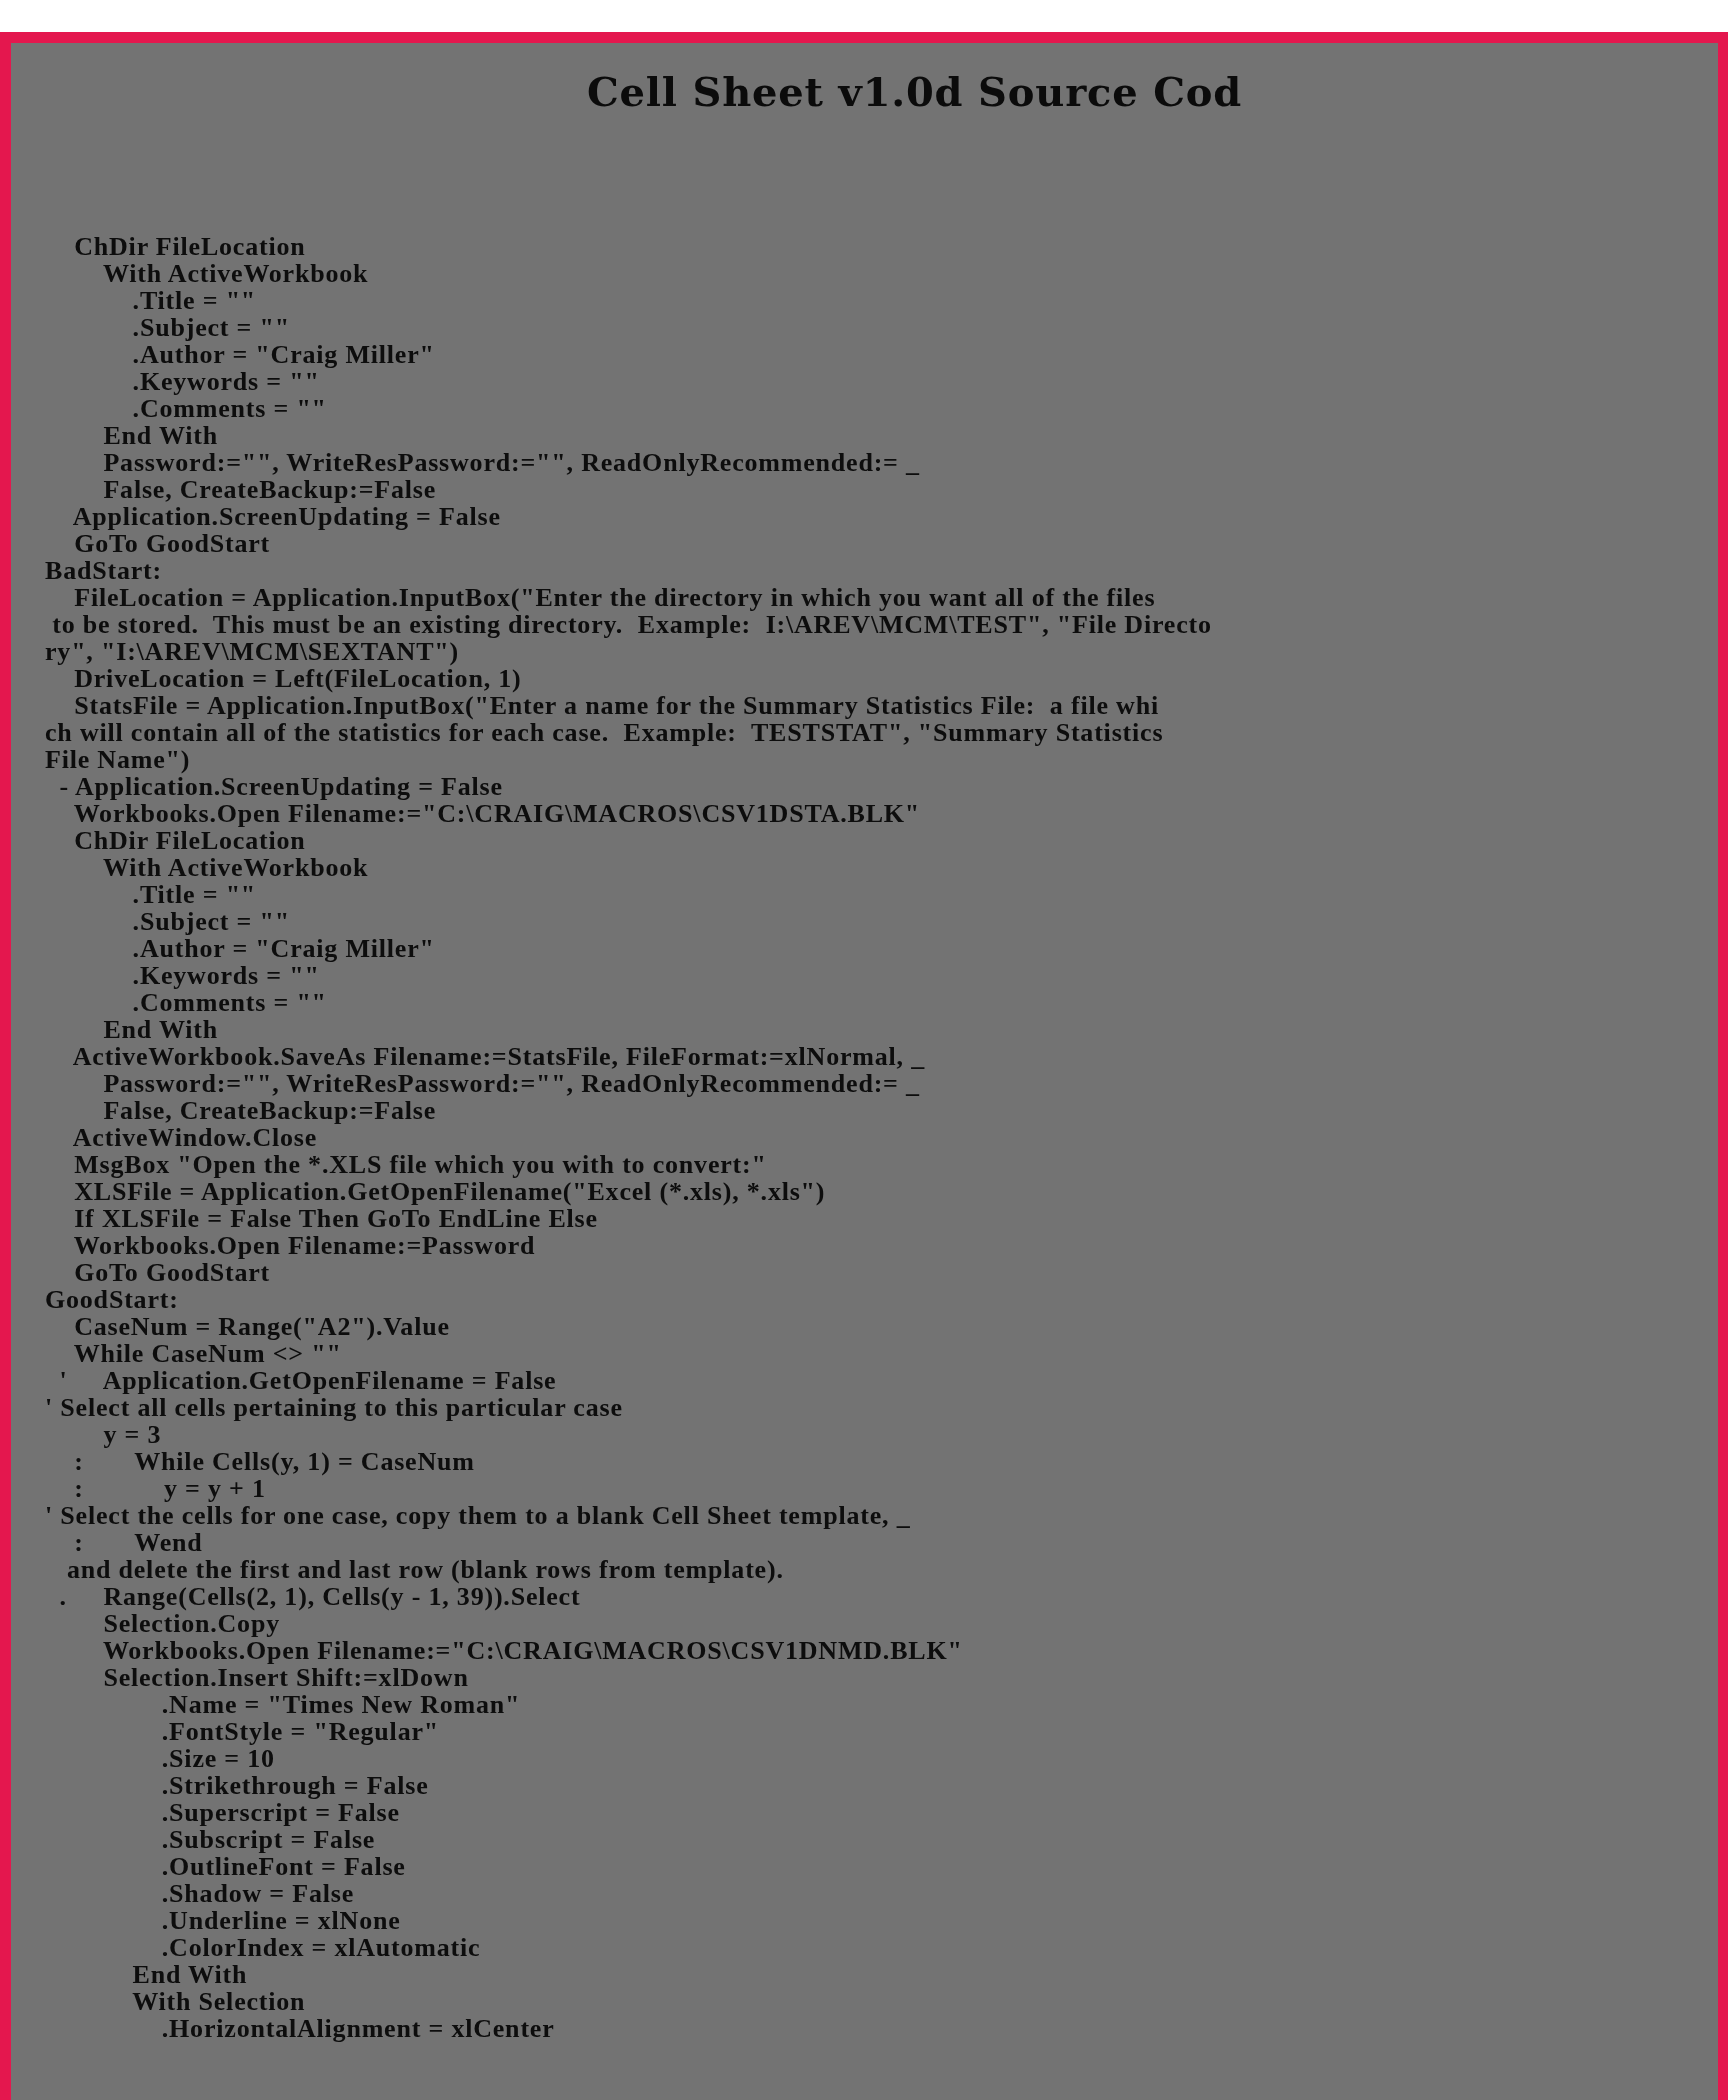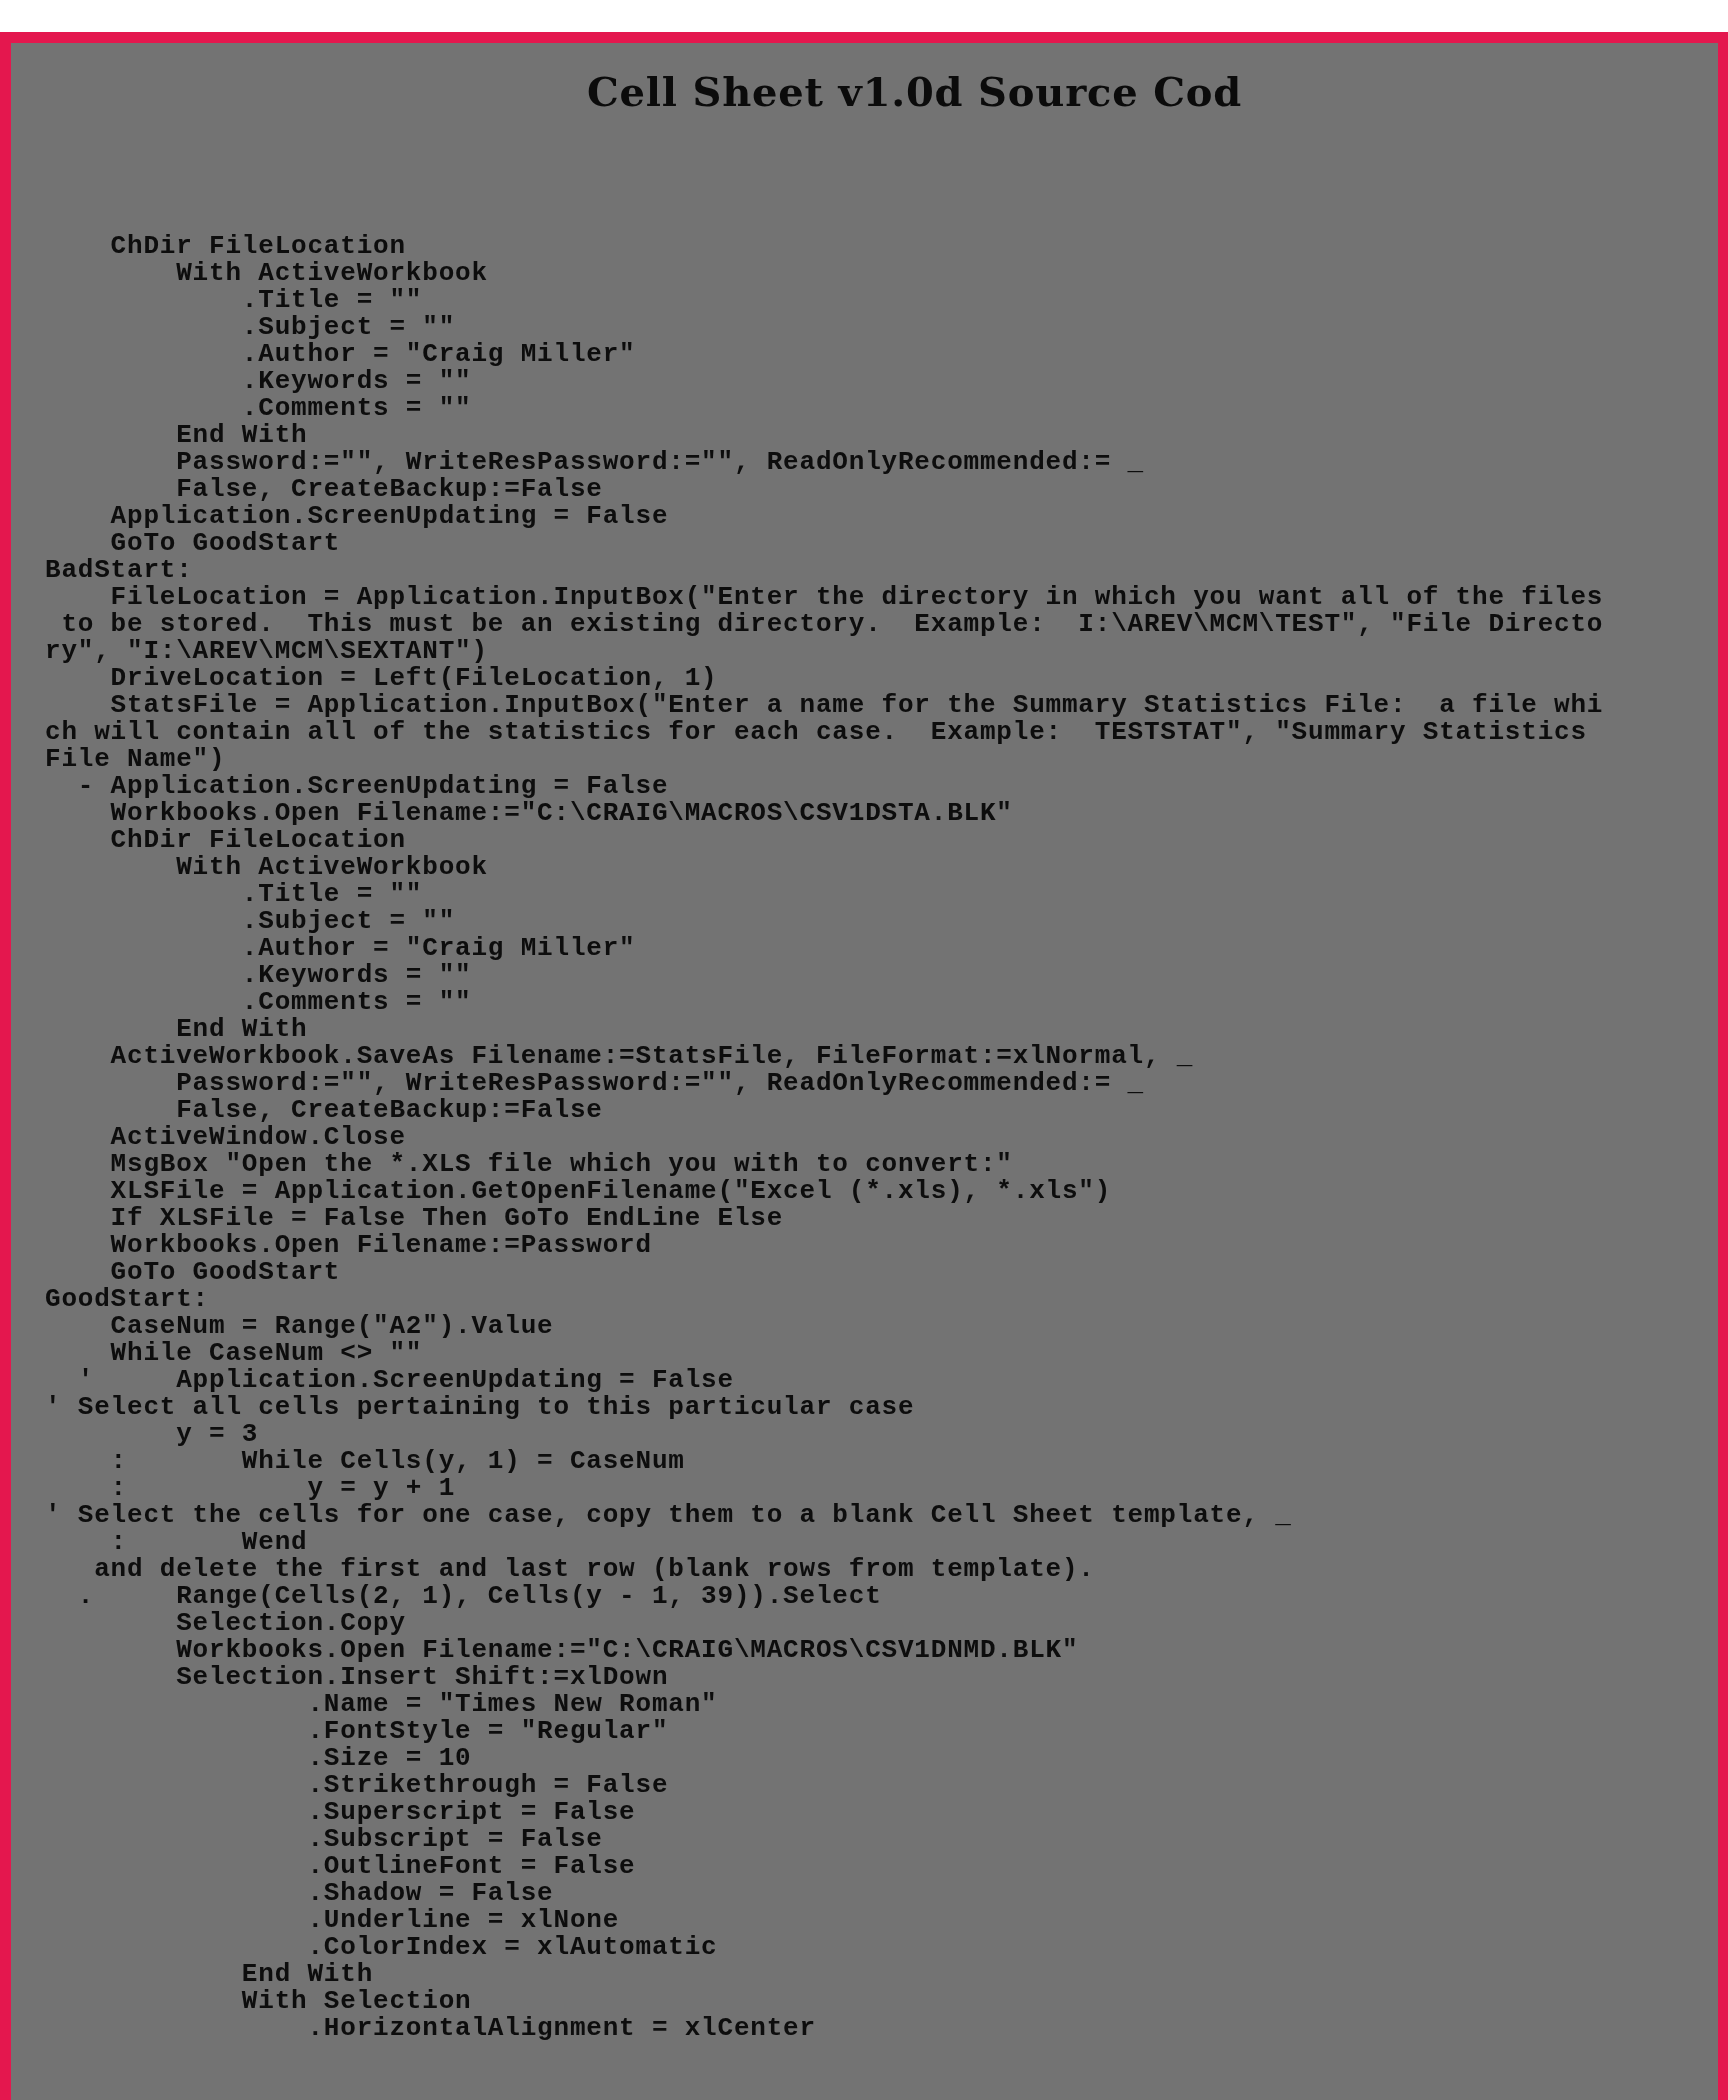--- a/index.html
+++ b/index.html
@@ -31,21 +31,21 @@
     font-size: 40px;
     letter-spacing: 0.8px;
     color: #0b0b0b;
   }
   .code-block {
     position: absolute;
     top: 190px;
     left: 34px;
     right: 6.7px;
     color: #0d0d0d;
-    font-family: Liberation Mono, monospace;
+    font-family: Liberation Serif, serif;
     font-weight: bold;
     font-size: 26px;
     line-height: 27px;
     letter-spacing: 0.8px;
   }
   .code-line {
     white-space: pre;
     height: 27px;
     overflow: visible;
   }
@@ -91,21 +91,21 @@
       <div class="code-line">        False, CreateBackup:=False</div>
       <div class="code-line">    ActiveWindow.Close</div>
       <div class="code-line">    MsgBox "Open the *.XLS file which you with to convert:"</div>
       <div class="code-line">    XLSFile = Application.GetOpenFilename("Excel (*.xls), *.xls")</div>
       <div class="code-line">    If XLSFile = False Then GoTo EndLine Else</div>
       <div class="code-line">    Workbooks.Open Filename:=Password</div>
       <div class="code-line">    GoTo GoodStart</div>
       <div class="code-line">GoodStart:</div>
       <div class="code-line">    CaseNum = Range("A2").Value</div>
       <div class="code-line">    While CaseNum &lt;&gt; ""</div>
-      <div class="code-line">  '     Application.ScreenUpdating = False</div>
+      <div class="code-line">  '     Application.GetOpenFilename = False</div>
       <div class="code-line">' Select all cells pertaining to this particular case</div>
       <div class="code-line">        y = 3</div>
       <div class="code-line">    :       While Cells(y, 1) = CaseNum</div>
       <div class="code-line">    :           y = y + 1</div>
       <div class="code-line">' Select the cells for one case, copy them to a blank Cell Sheet template, _</div>
       <div class="code-line">    :       Wend</div>
       <div class="code-line">   and delete the first and last row (blank rows from template).</div>
       <div class="code-line">  .     Range(Cells(2, 1), Cells(y - 1, 39)).Select</div>
       <div class="code-line">        Selection.Copy</div>
       <div class="code-line">        Workbooks.Open Filename:="C:\CRAIG\MACROS\CSV1DNMD.BLK"</div>

